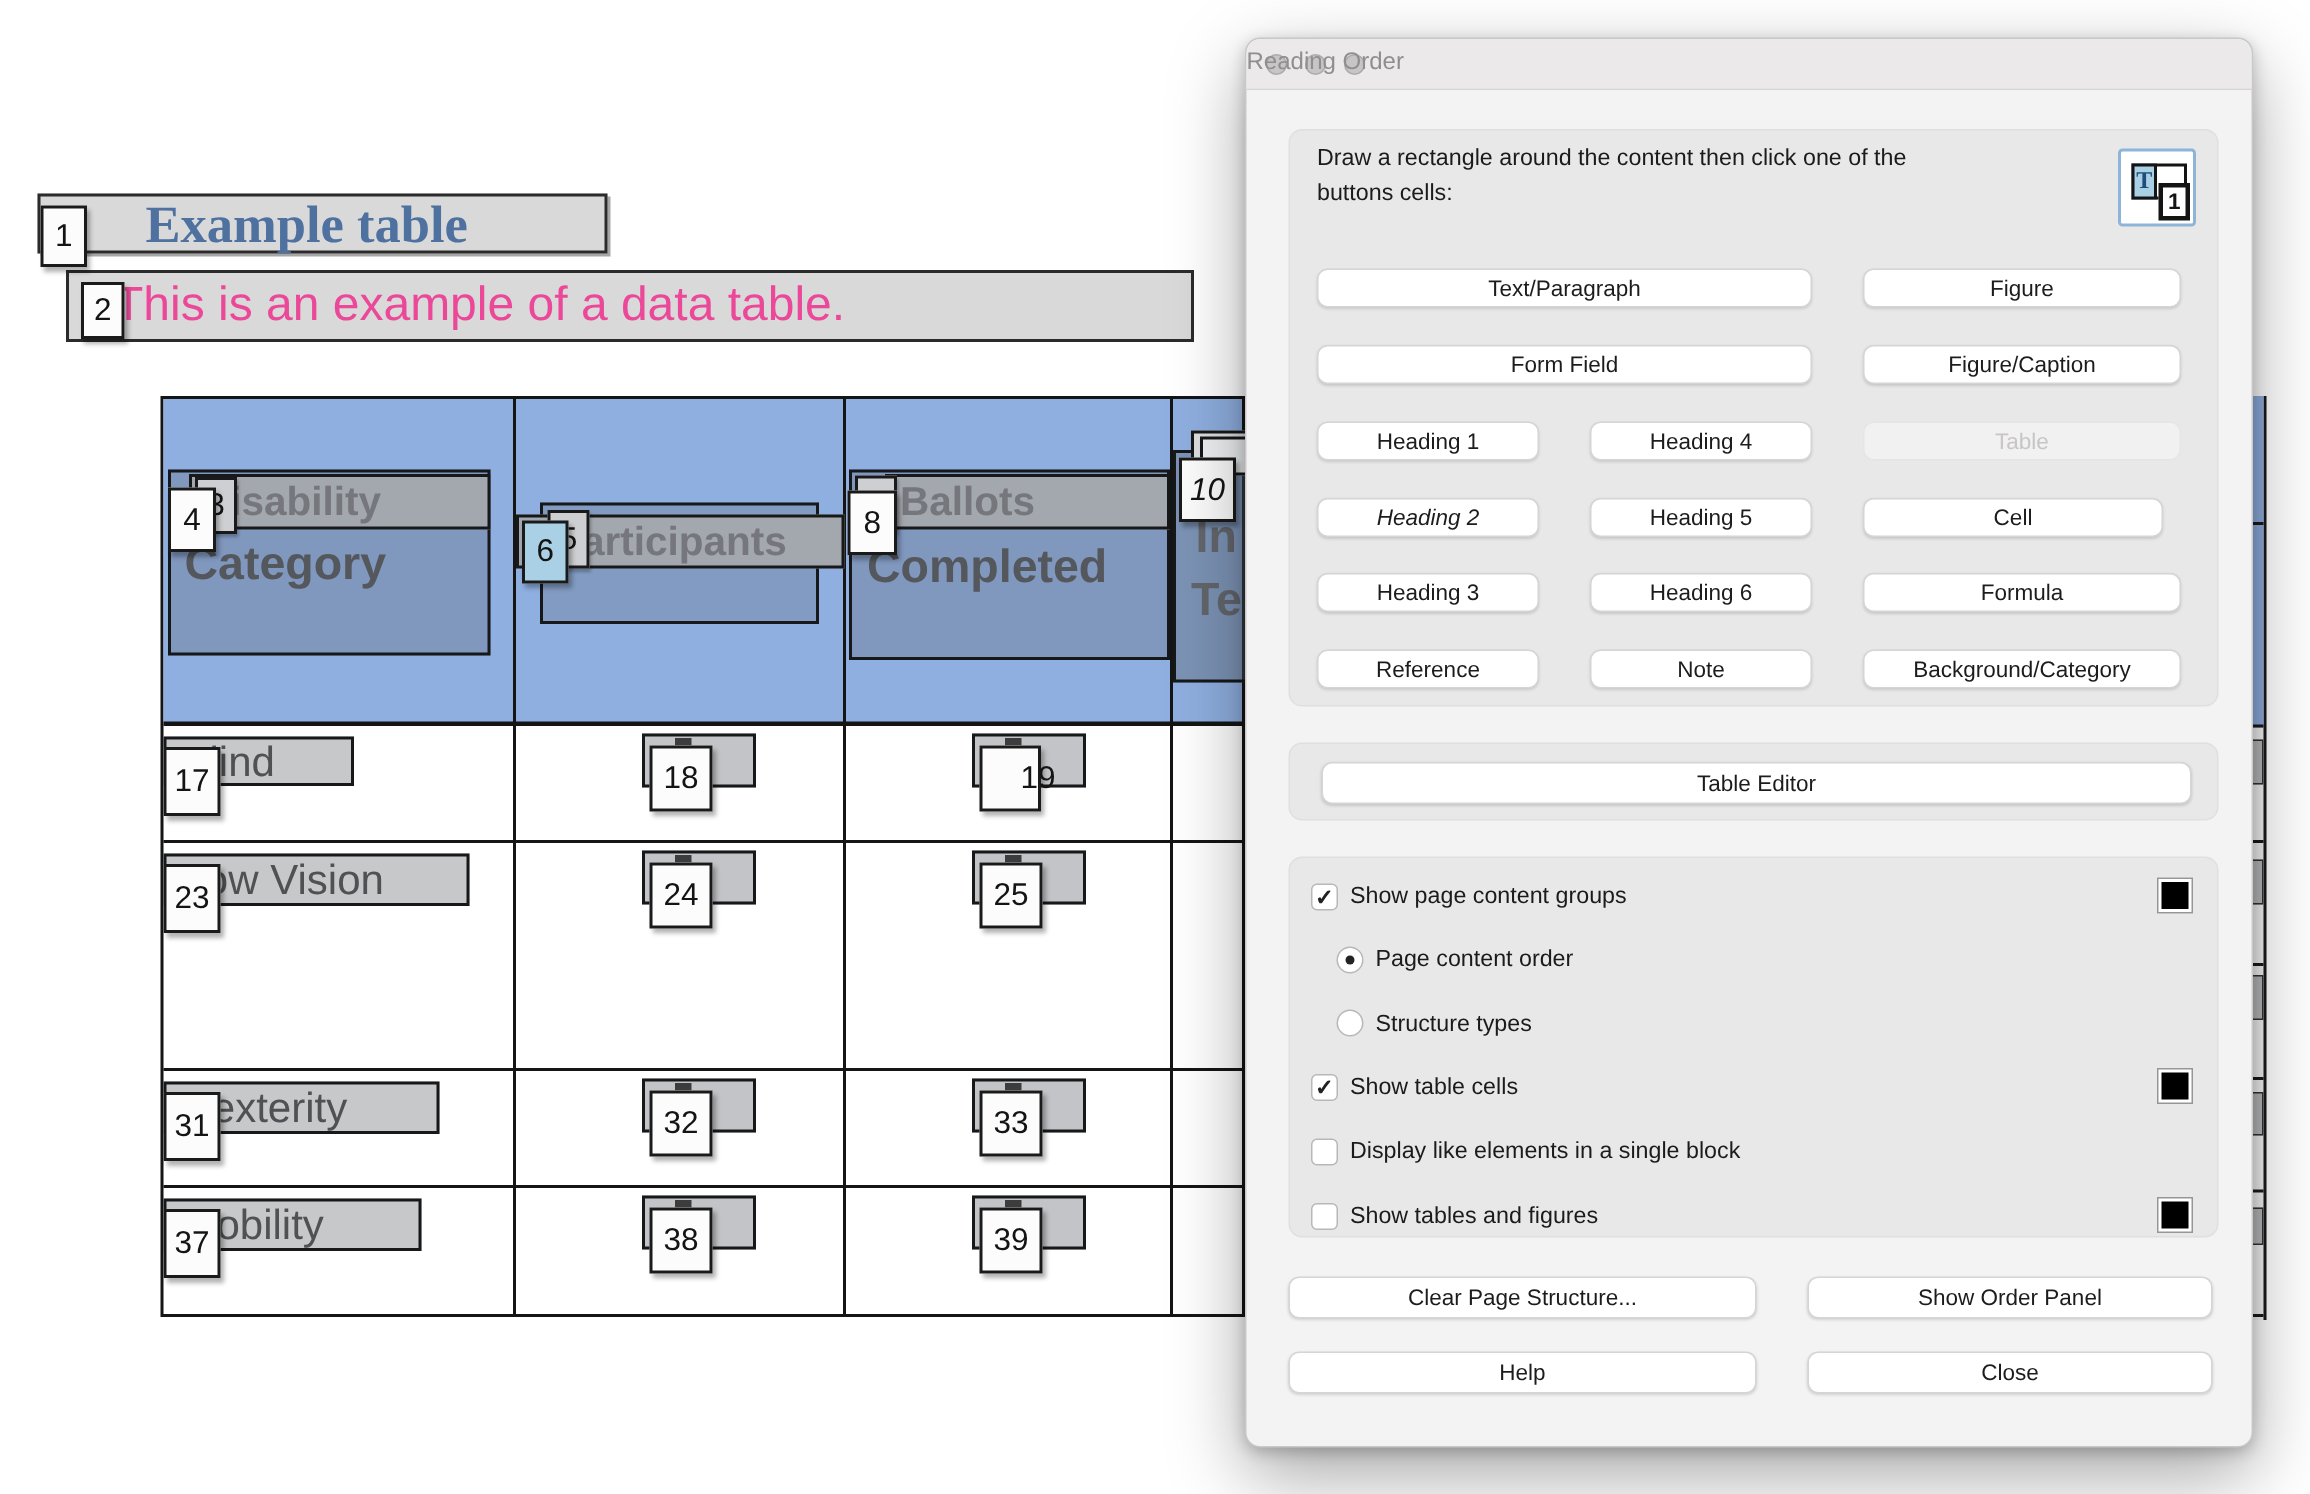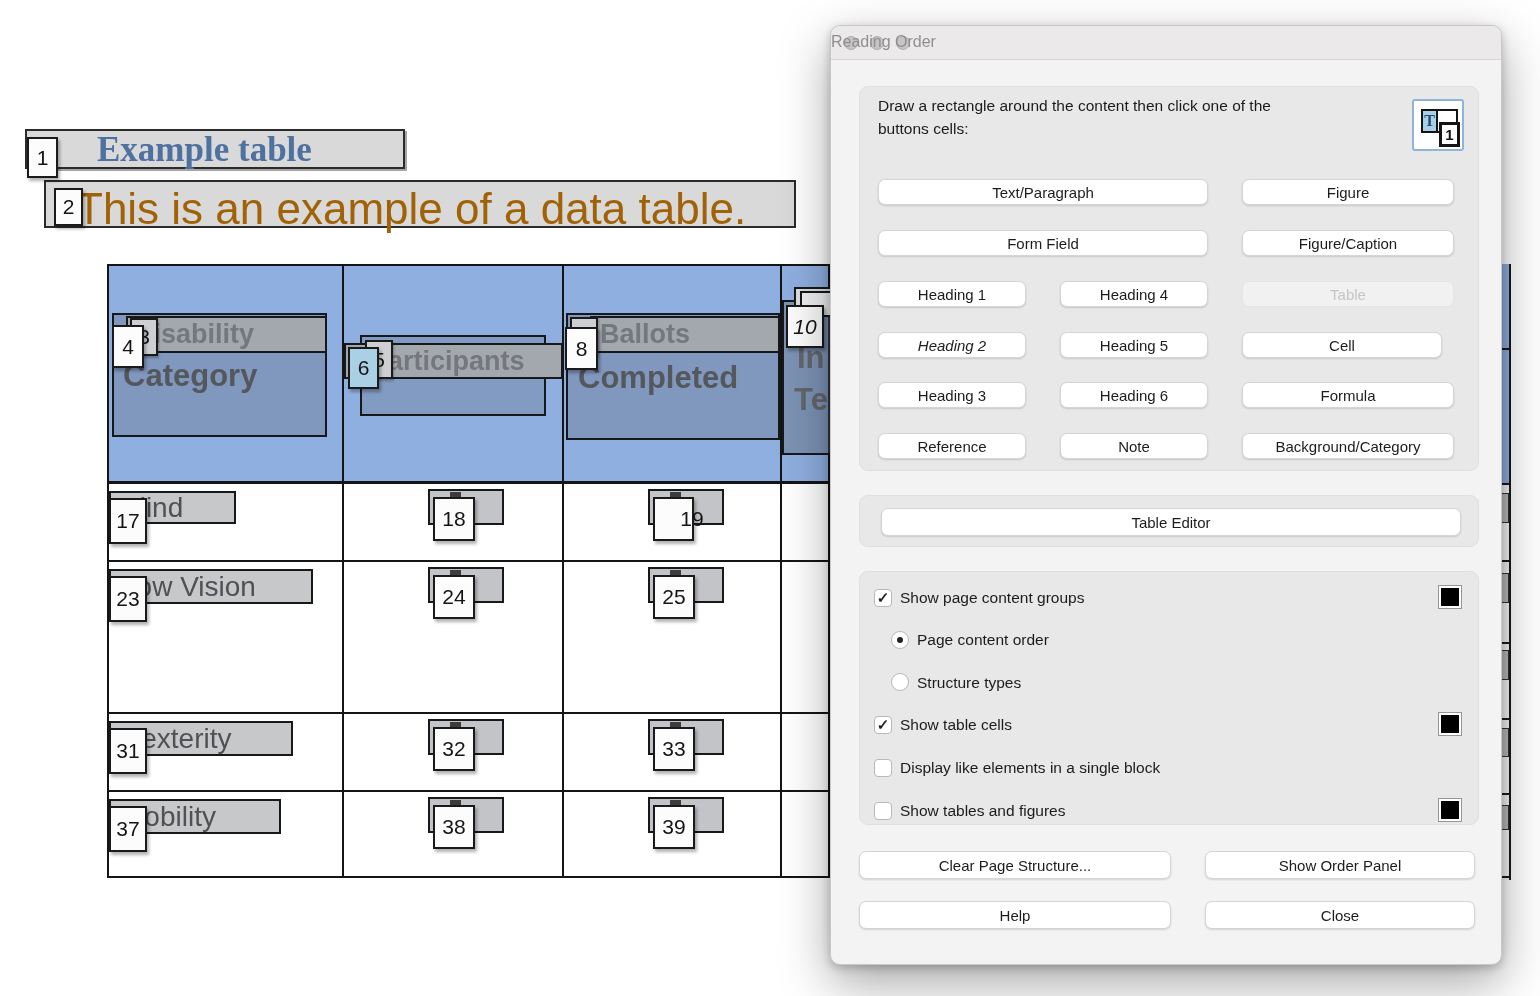--- a/index.html
+++ b/index.html
@@ -5,21 +5,21 @@
   * { margin:0; padding:0; box-sizing:border-box; }
   html,body { width:1540px; height:996px; background:#ffffff; overflow:hidden;
               font-family:"Liberation Sans", sans-serif; }
   .screen { position:relative; width:1540px; height:996px; background:#ffffff; }
 
   
   .abs { position:absolute; }
   .hl { background:#d9d9d9; border:2px solid #2b2b2b; }
   .doc-heading-text { font-family:"Liberation Serif", serif; font-weight:bold;
                       font-size:35px; color:#4e71a0; white-space:nowrap; }
-  .doc-para-text { font-size:44px; color:#a16207; white-space:nowrap; }
+  .doc-para-text { font-size:32px; color:#ec4899; white-space:nowrap; }
 
   .tag { position:absolute; background:#fcfcfc; border:2px solid #1a1a1a;
          display:flex; align-items:center; justify-content:center;
          font-size:21px; color:#141414; box-shadow:2px 3px 3px rgba(0,0,0,0.30); z-index:6; }
   .tag.gray { background:#cdcfd2; box-shadow:1px 2px 2px rgba(0,0,0,0.25); z-index:5; }
   .tag.blue { background:#a9d0e4; }
 
   .tbl { position:absolute; left:107px; top:264px; width:723px; height:614px;
          border:2px solid #151515; background:#ffffff; }
   .thead-bg { position:absolute; left:0; top:0; width:100%; height:218px;

